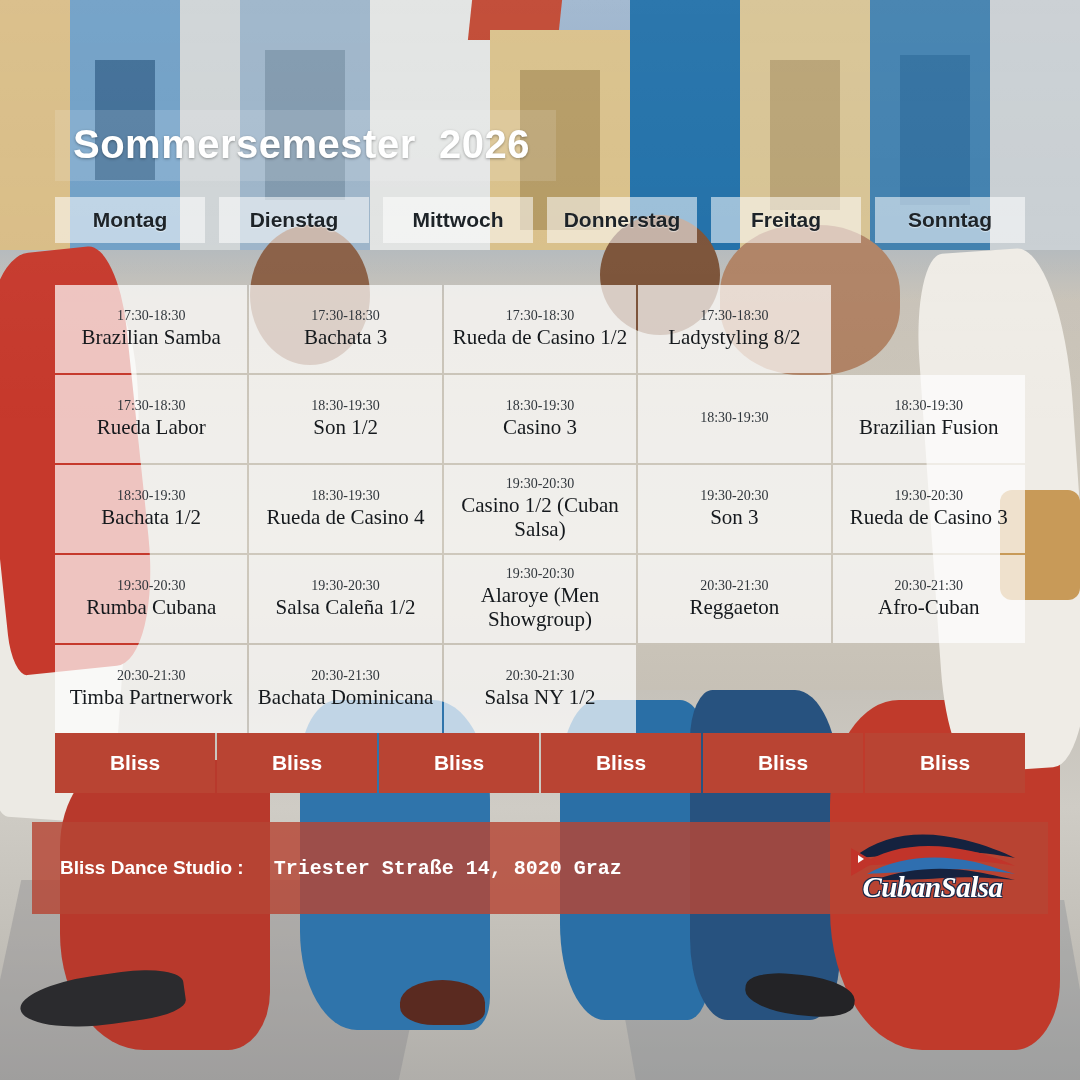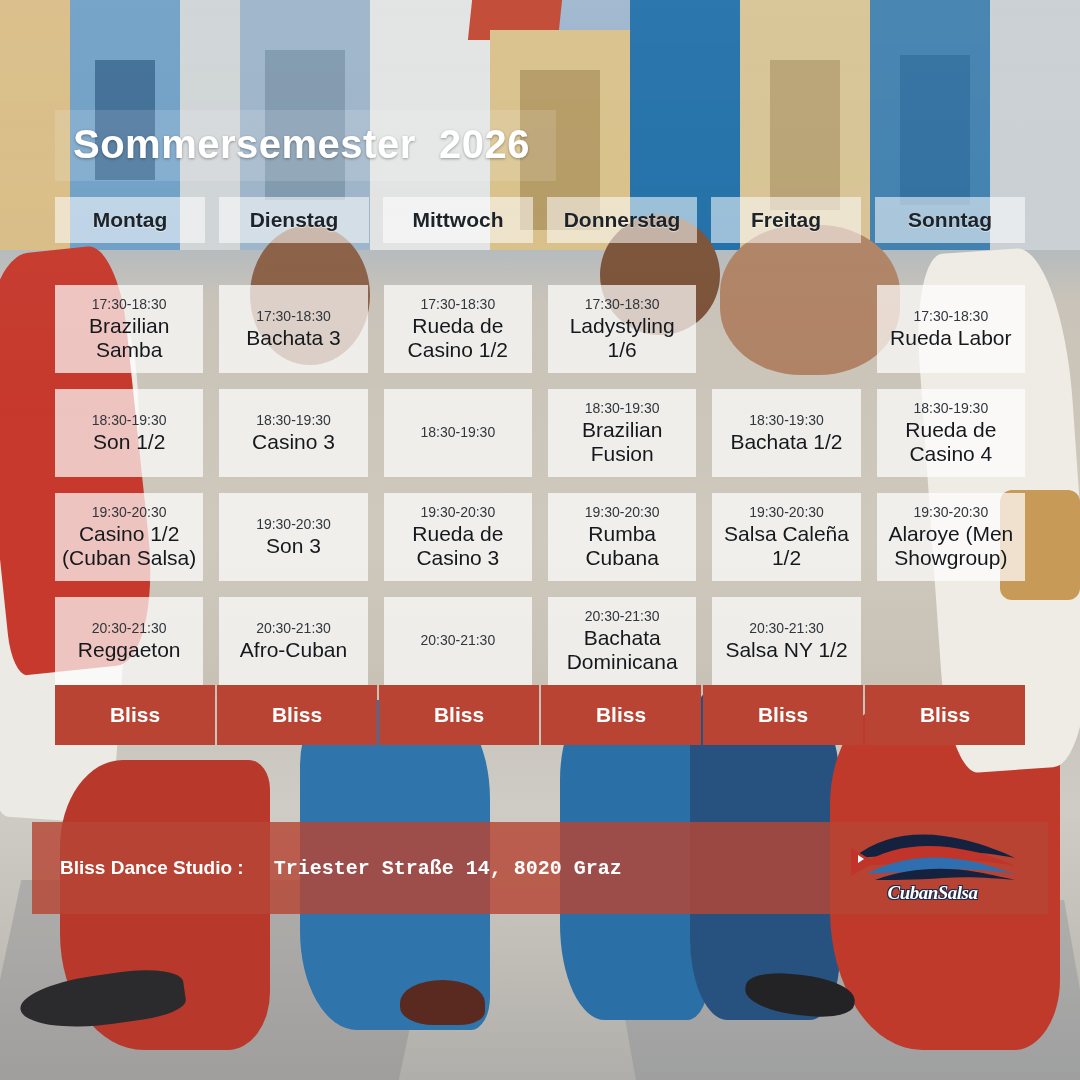--- a/index.html
+++ b/index.html
@@ -111,23 +111,24 @@
     text-align: center;
     padding: 11px 4px;
     font-size: 21px;
     font-weight: 700;
     color: #1d2328;
     text-shadow: 0 1px 1px rgba(255,255,255,.5);
   }
 
   .grid-body {
     display: grid;
-    grid-template-columns: repeat(6, 1fr);
-    gap: 16px;
+    grid-template-columns: repeat(5, 1fr);
+    gap: 2px;
     margin-top: 42px;
+    font-family: Liberation Serif, serif;
   }
   .cell {
     background: rgba(255,255,255,0.70);
     min-height: 88px;
     padding: 10px 6px;
     display: flex;
     flex-direction: column;
     align-items: center;
     justify-content: center;
     text-align: center;
@@ -190,21 +191,21 @@
   }
   .logo svg { display: block; }
   .logo-text {
     position: absolute;
     left: 0; bottom: 4px;
     width: 175px;
     text-align: center;
     font-family: "Liberation Serif", serif;
     font-style: italic;
     font-weight: 700;
-    font-size: 19px;
+    font-size: 29px;
     color: #ffffff;
     text-shadow: 1px 1px 0 #1b2a4a, -1px 1px 0 #1b2a4a, 1px -1px 0 #1b2a4a, -1px -1px 0 #1b2a4a;
     letter-spacing: -.5px;
   }
 </style>
 </head>
 <body>
 
 <div id="stage">
 
@@ -270,21 +271,21 @@
       <div class="cell">
         <span class="time">17:30-18:30</span>
         <span class="name">Bachata 3</span>
       </div>
       <div class="cell">
         <span class="time">17:30-18:30</span>
         <span class="name">Rueda de Casino 1/2</span>
       </div>
       <div class="cell">
         <span class="time">17:30-18:30</span>
-        <span class="name">Ladystyling 1/6</span>
+        <span class="name">Ladystyling 8/2</span>
       </div>
       <div class="cell empty"></div>
       <div class="cell">
         <span class="time">17:30-18:30</span>
         <span class="name">Rueda Labor</span>
       </div>
 
       <div class="cell">
         <span class="time">18:30-19:30</span>
         <span class="name">Son 1/2</span>
@@ -337,20 +338,21 @@
       <div class="cell">
         <span class="time">20:30-21:30</span>
         <span class="name">Reggaeton</span>
       </div>
       <div class="cell">
         <span class="time">20:30-21:30</span>
         <span class="name">Afro-Cuban</span>
       </div>
       <div class="cell">
         <span class="time">20:30-21:30</span>
+        <span class="name">Timba Partnerwork</span>
       </div>
       <div class="cell">
         <span class="time">20:30-21:30</span>
         <span class="name">Bachata Dominicana</span>
       </div>
       <div class="cell">
         <span class="time">20:30-21:30</span>
         <span class="name">Salsa NY 1/2</span>
       </div>
       <div class="cell empty"></div>

